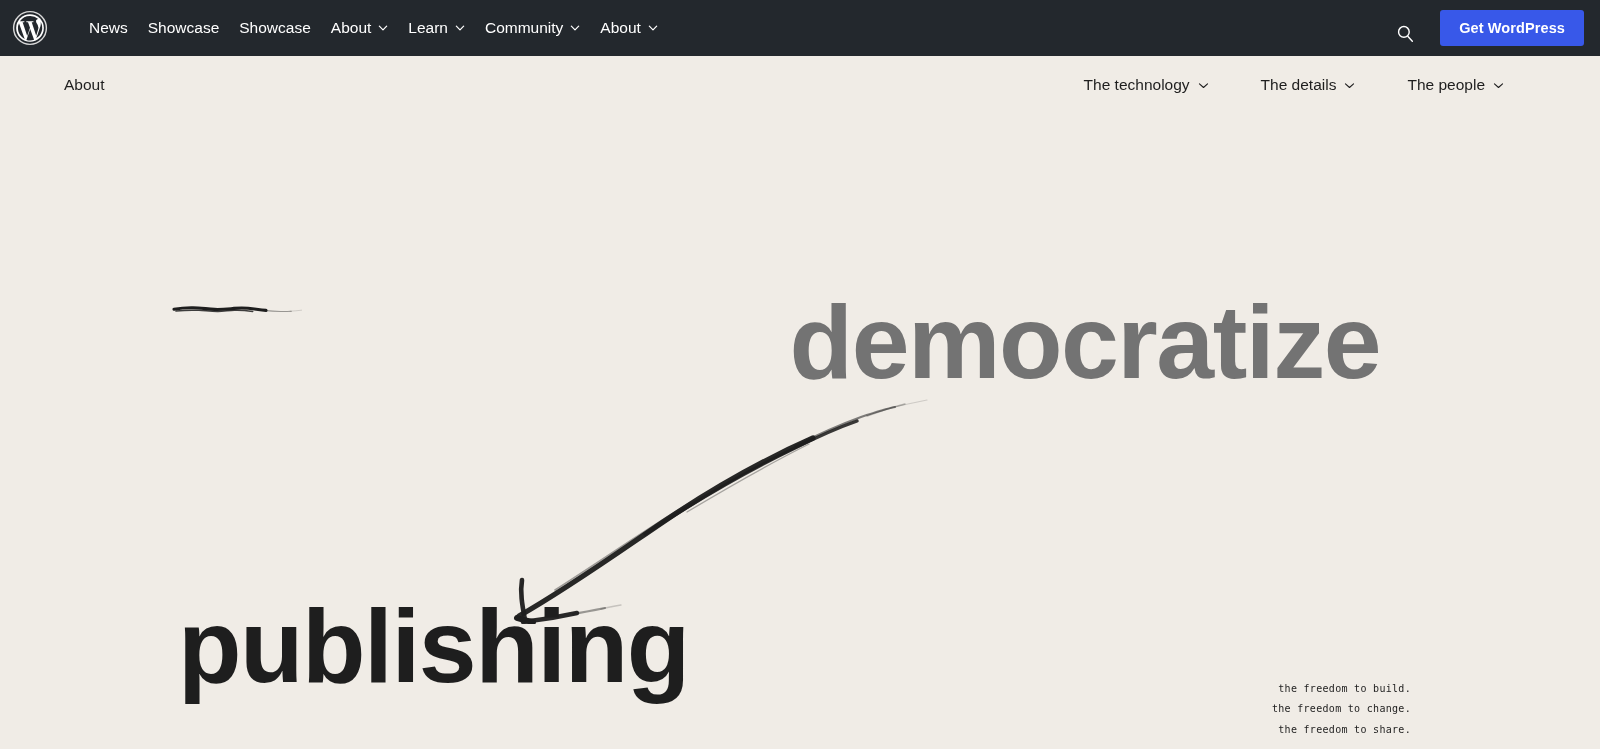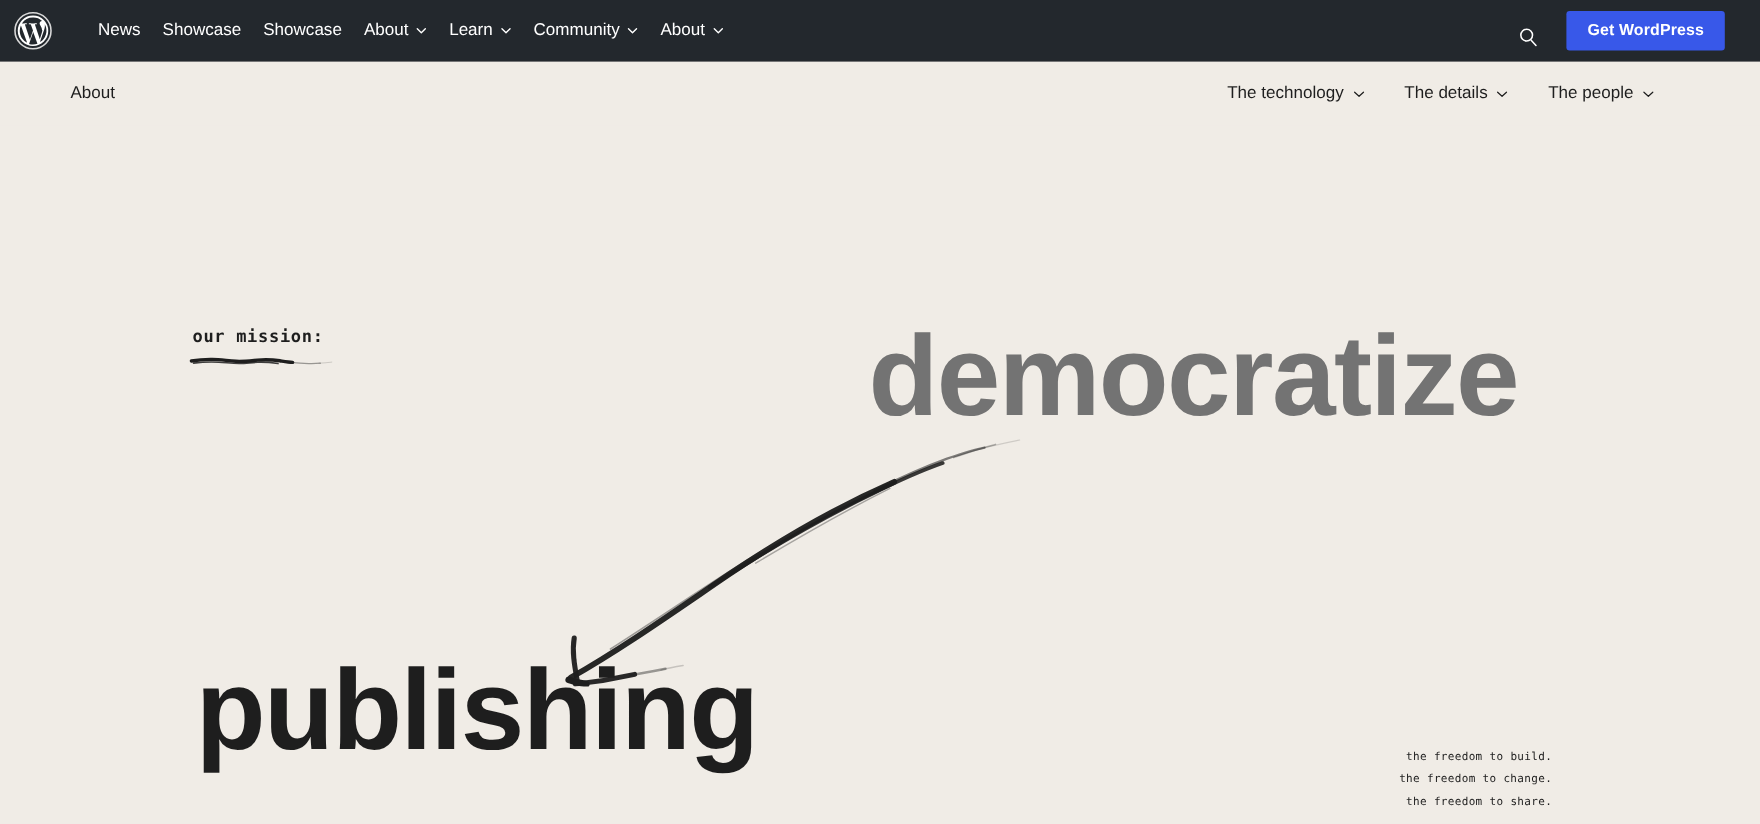--- a/index.html
+++ b/index.html
@@ -15,21 +15,21 @@
     font-family: "Liberation Sans", sans-serif;
     -webkit-font-smoothing: antialiased;
   }
 
   
   .global-header {
     height: 56px;
     background: #23282d;
     display: flex;
     align-items: center;
-    padding: 0 32px 0 8px;
+    padding: 0 16px 0 8px;
     position: relative;
   }
 
   .wp-logo {
     width: 36px;
     height: 36px;
     flex: 0 0 36px;
     margin-left: 4px;
     display: block;
     cursor: pointer;
@@ -109,21 +109,21 @@
     font-size: 15.5px;
     color: #1e1e1e;
     cursor: pointer;
     text-decoration: none;
   }
 
   .sub-nav-right {
     margin-left: auto;
     display: flex;
     align-items: center;
-    gap: 36px;
+    gap: 52px;
     padding-right: 72px;
   }
 
   .sub-nav-item {
     display: flex;
     align-items: center;
     gap: 8px;
     font-size: 15.5px;
     color: #1e1e1e;
     cursor: pointer;
@@ -327,21 +327,20 @@
       </span>
     </span>
 
   </div>
 
 </nav>
 
 <main class="hero">
 
   <div class="mission-label-wrap">
-    <span class="mission-label">our mission:</span>
     <span class="mission-underline">
       <svg viewBox="0 0 135 14" preserveAspectRatio="none">
         <path d="M2 8.2c6-1.1 12.4-1.6 19-1.5 7.3.1 14.3 1.3 21.5 1.7 6.6.4 13-.4 19.5-1 6.9-.6 13.7-.4 20.4.6 3.9.6 7.7 1.3 11.6 1.4" fill="none" stroke="#1e1e1e" stroke-width="3.1" stroke-linecap="round"></path>
         <path d="M4 10.1c7.6-.9 15.3-1.2 23-.8 6.4.3 12.6 1.2 19 1.1 5.5-.1 10.8-.9 16.3-1.1 6.2-.3 12.3.3 18.4 1.2" fill="none" stroke="#1e1e1e" stroke-width="1.5" stroke-linecap="round" opacity="0.85"></path>
         <path d="M92 9.4c5.5.5 11 .9 16.5 1.1 3.6.1 7.2 0 10.8-.3" fill="none" stroke="#1e1e1e" stroke-width="1.1" stroke-linecap="round" opacity="0.42"></path>
         <path d="M118 10.2c3.9-.2 7.8-.5 11.6-1" fill="none" stroke="#1e1e1e" stroke-width="0.8" stroke-linecap="round" opacity="0.2"></path>
       </svg>
     </span>
   </div>
 

